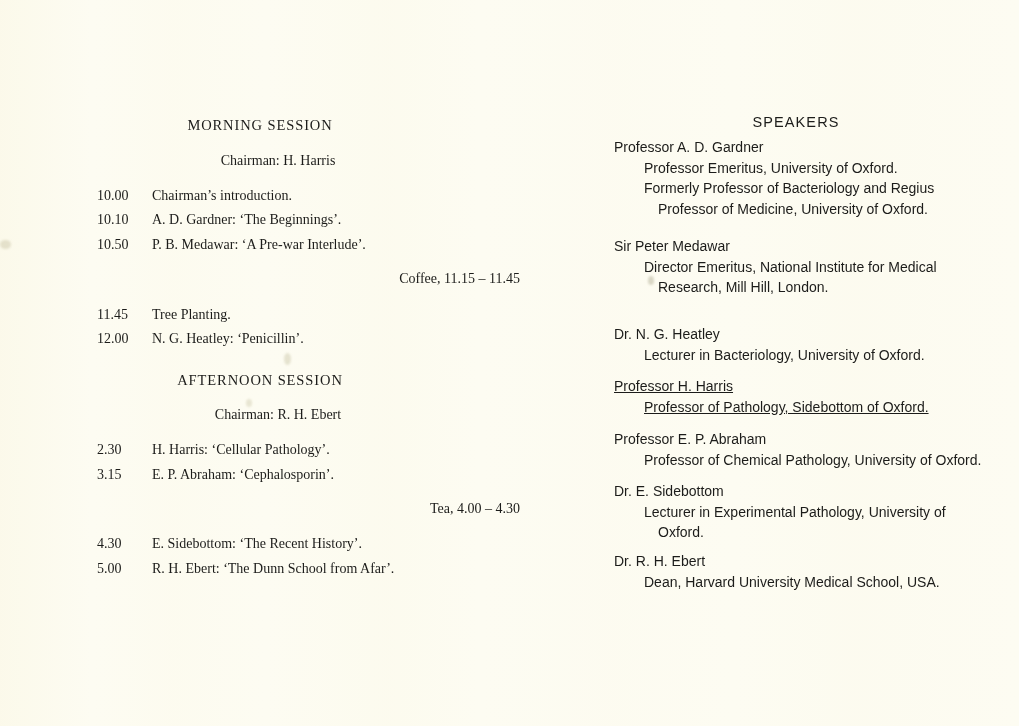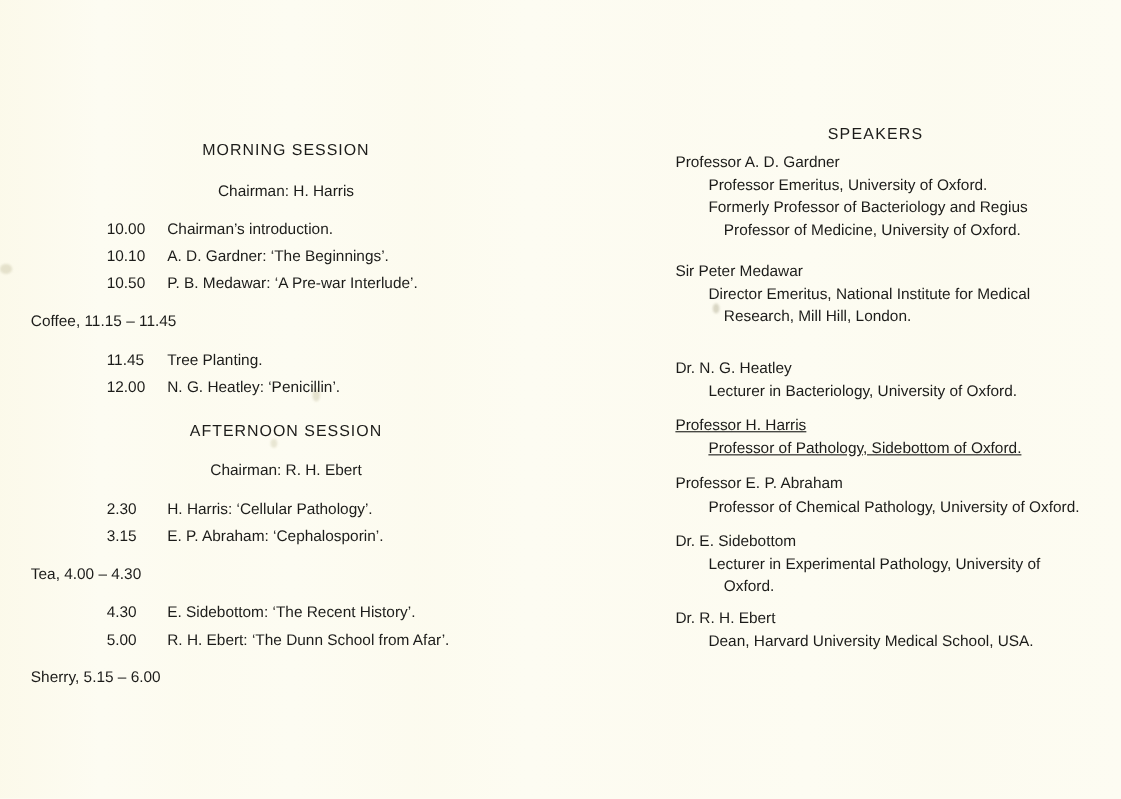--- a/index.html
+++ b/index.html
@@ -44,23 +44,24 @@
 
   .page {
     position: absolute;
     inset: 0;
   }
 
   
   .col-programme {
     position: absolute;
     left: 0;
-    top: 12px;
+    top: 0;
     width: 520px;
     height: 562px;
+    font-family: Liberation Serif, serif;
   }
   .col-speakers {
     position: absolute;
     left: 520px;
     top: 0;
     width: 499px;
     height: 726px;
   }
 
   
@@ -80,28 +81,28 @@
     text-align: center;
     font-size: 14.5px;
     letter-spacing: 1.1px;
   }
   .chairman-line {
     position: absolute;
     width: 100%;
     text-align: center;
     font-size: 14px;
     white-space: nowrap;
+    margin-left: 18px;
   }
   .refreshment-line {
     position: absolute;
     width: 100%;
-    text-align: left;
-    font-size: 14px;
-    white-space: nowrap;
-    padding-left: 28px;
+    text-align: right;
+    font-size: 14px;
+    white-space: nowrap;
   }
 
   
   .programme-row {
     position: absolute;
     left: 0;
     width: 100%;
     height: 20px;
     font-size: 14px;
     white-space: nowrap;
@@ -201,21 +202,20 @@
 
     <div class="programme-row" style="top:536px;">
       <span class="time">4.30</span>
       <span class="entry">E. Sidebottom: ‘The Recent History’.</span>
     </div>
     <div class="programme-row" style="top:561px;">
       <span class="time">5.00</span>
       <span class="entry">R. H. Ebert: ‘The Dunn School from Afar’.</span>
     </div>
 
-    <div class="refreshment-line" style="top:595px;">Sherry, 5.15 – 6.00</div>
   </div>
 
   <div class="col-speakers">
 
     <div class="speakers-heading">SPEAKERS</div>
 
     <div class="speaker-block" style="top:137px;">
       <div class="speaker-name">Professor A. D. Gardner</div>
       <div class="speaker-detail">Professor Emeritus, University of Oxford.</div>
       <div class="speaker-detail">Formerly Professor of Bacteriology and Regius</div>

